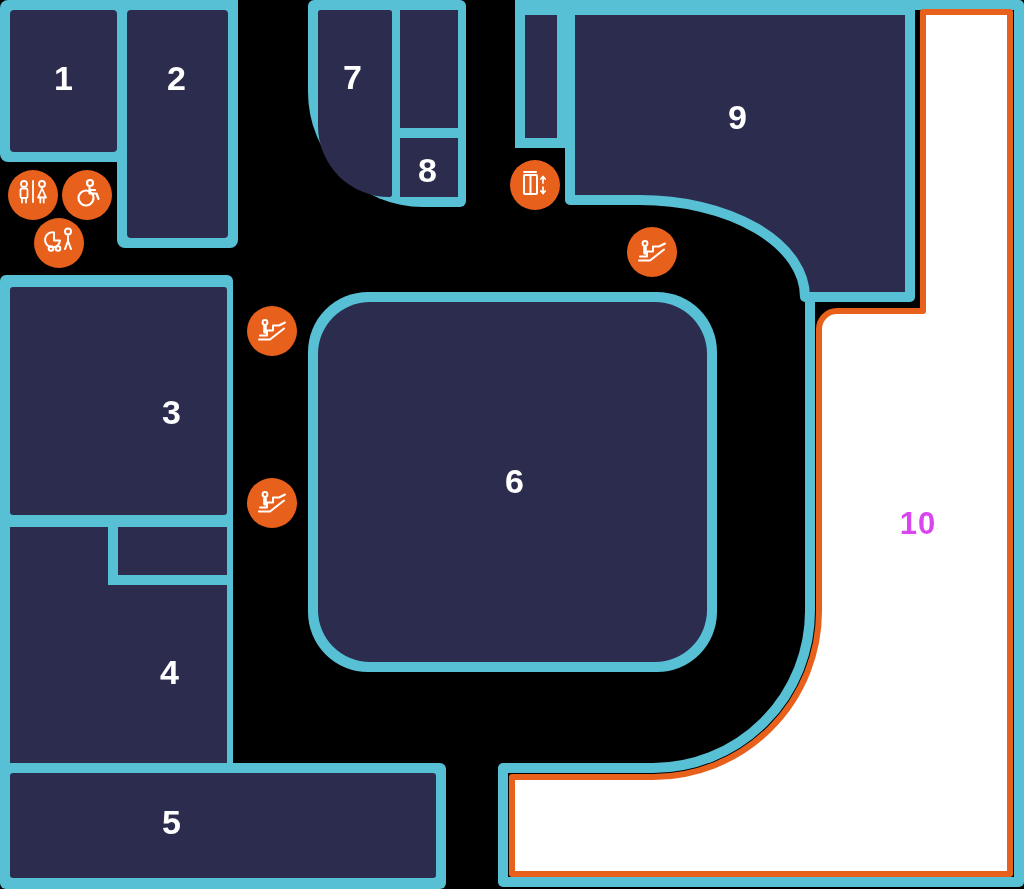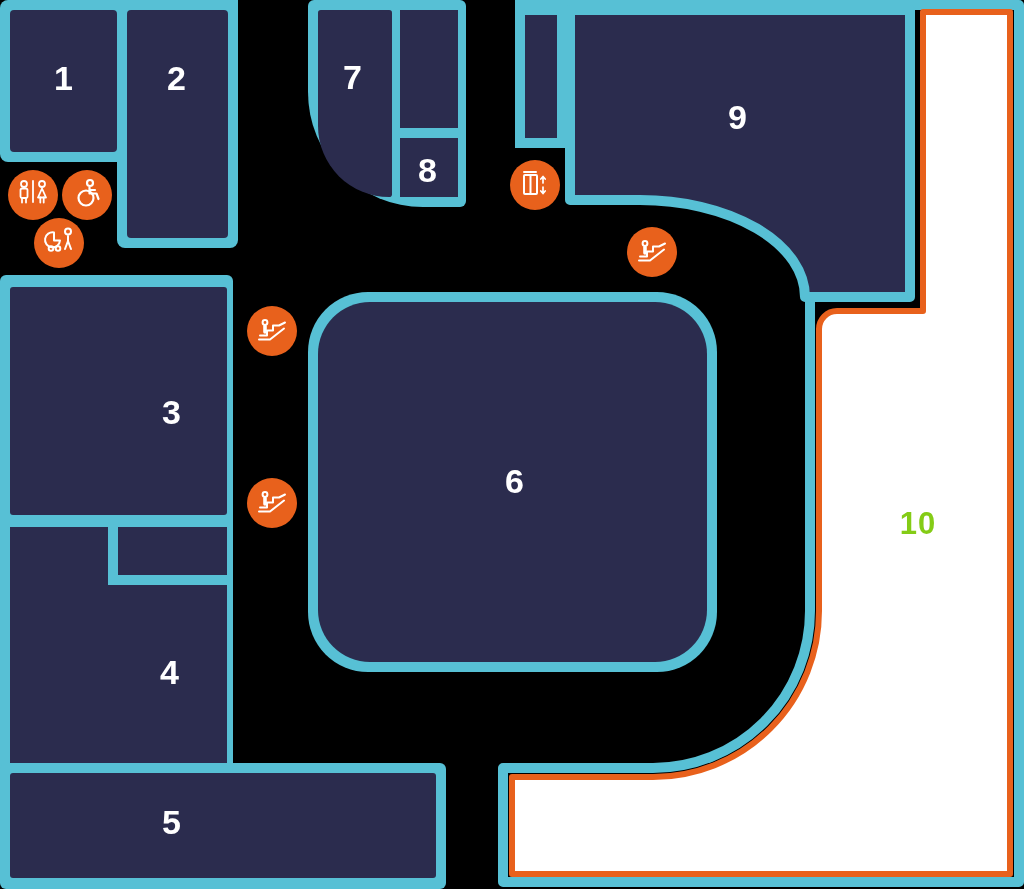--- a/index.html
+++ b/index.html
@@ -8,21 +8,21 @@
     font-family:"Liberation Sans",sans-serif;
   }
   .abs{position:absolute;}
   .teal{background:#57c0d5;}
   .dark{background:#2b2c4e;}
   .num{
     position:absolute;transform:translate(-50%,-50%);
     color:#ffffff;font-weight:700;font-size:34px;line-height:1;
     font-family:"Liberation Sans",sans-serif;letter-spacing:1px;
   }
-  .num-navy{color:#84cc16;font-size:31px;}
+  .num-navy{color:#d946ef;font-size:31px;}
   svg{display:block;}
   .icon{position:absolute;width:60px;height:60px;}
 </style>
 </head>
 <body>
 
 <div id="canvas">
 
   <svg class="abs" style="left:0;top:0" width="1024" height="889" viewBox="0 0 1024 889">
 

